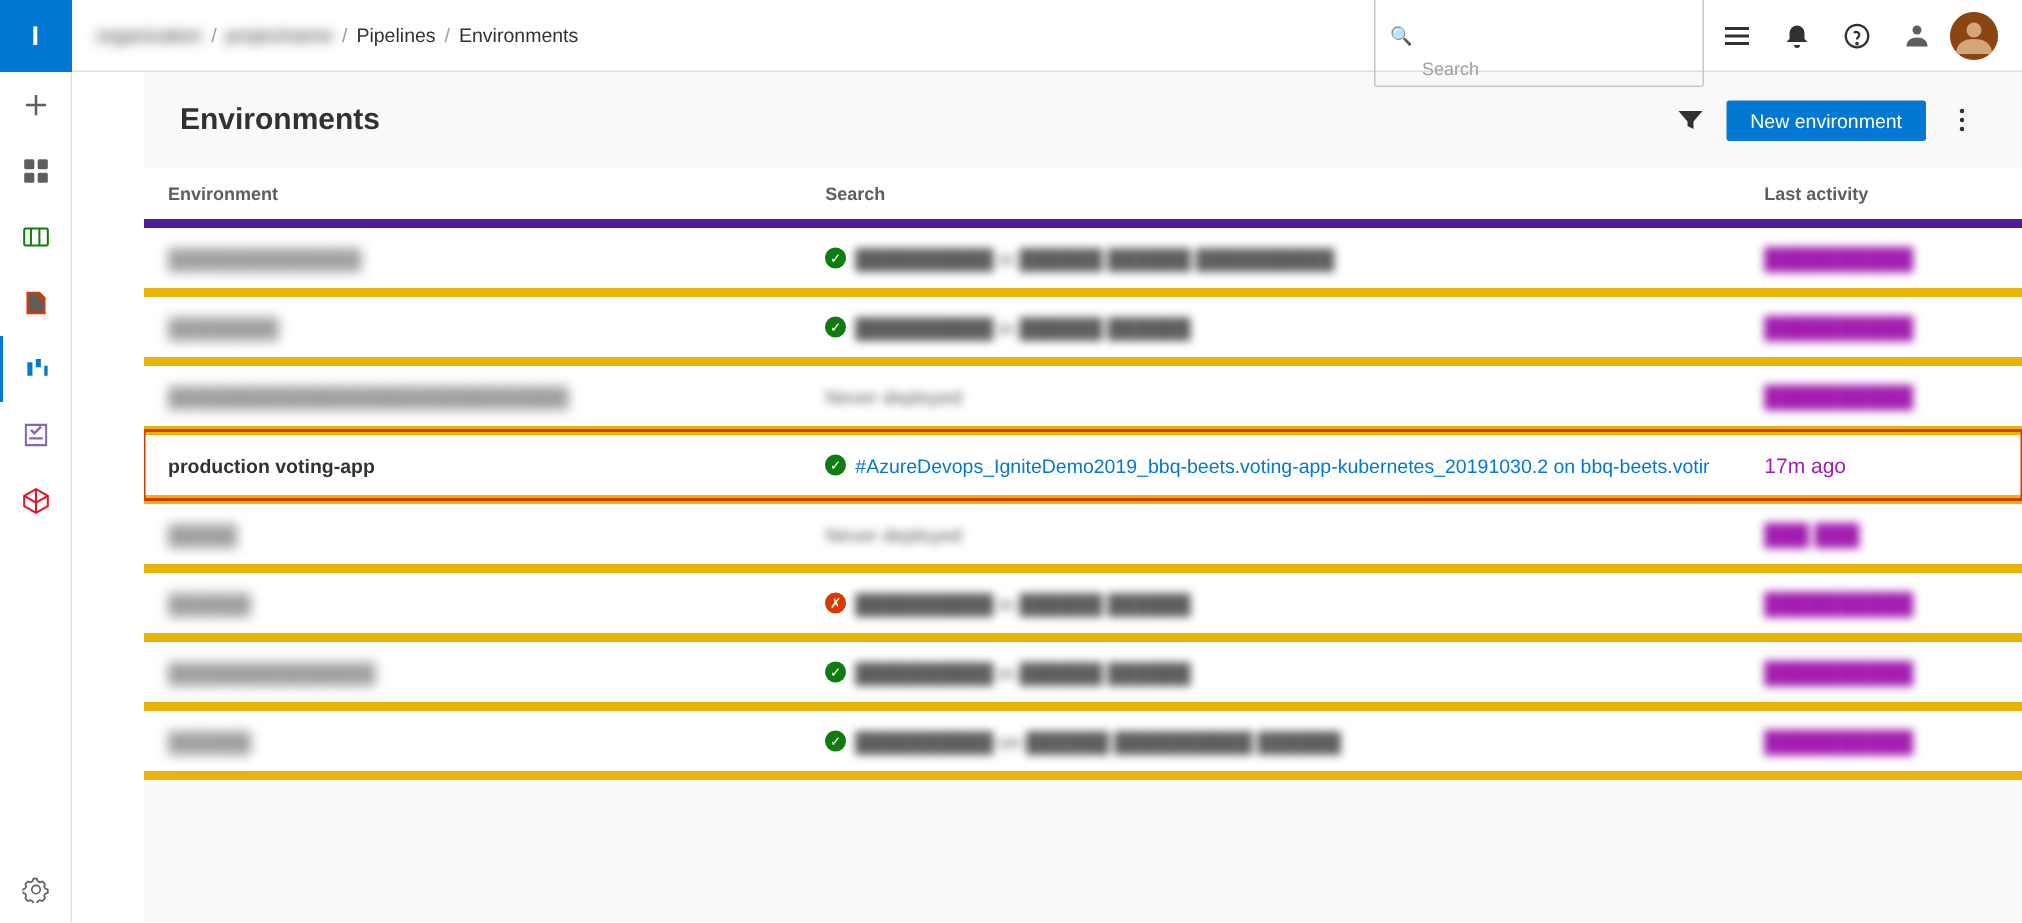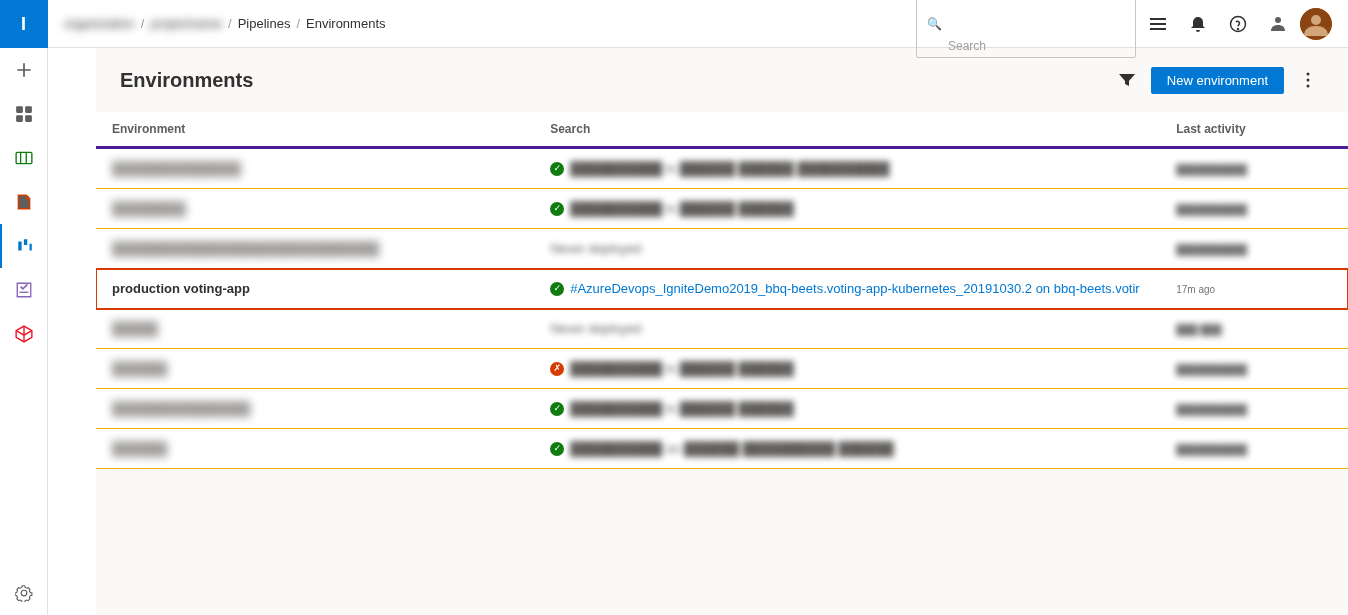--- a/index.html
+++ b/index.html
@@ -165,33 +165,33 @@
       border-radius: 2px;
     }
 
     
     .env-table {
       width: 100%;
       border-collapse: collapse;
       background: #fff;
     }
     .env-table thead tr {
-      border-bottom: 3px solid #4c1d95;
+      border-bottom: 6px solid #4c1d95;
     }
     .env-table th {
       text-align: left;
       padding: 10px 16px;
       font-size: 12px;
       font-weight: 600;
       color: #605e5c;
       background: #fff;
     }
     .env-table td {
       padding: 12px 16px;
-      border-bottom: 1px solid #eab308;
+      border-bottom: 6px solid #eab308;
       font-size: 13px;
     }
 
     
     .highlighted-row td {
       background: #fff !important;
     }
     .highlighted-row {
       outline: 2px solid #d83b01;
       outline-offset: -1px;
@@ -234,21 +234,21 @@
     .status-dot-red::after {
       content: '✗';
       color: white;
       font-size: 9px;
       line-height: 1;
     }
     .env-name-bold {
       font-weight: 600;
       color: #323130;
     }
-    .time-text { color: #737373; font-size: 10px; }
+    .time-text { color: #a21caf; font-size: 14px; }
 
     .table-container {
       background: #fff;
       margin: 0 0;
     }
   </style>
 </head>
 <body>
 
 <div class="sidebar">

